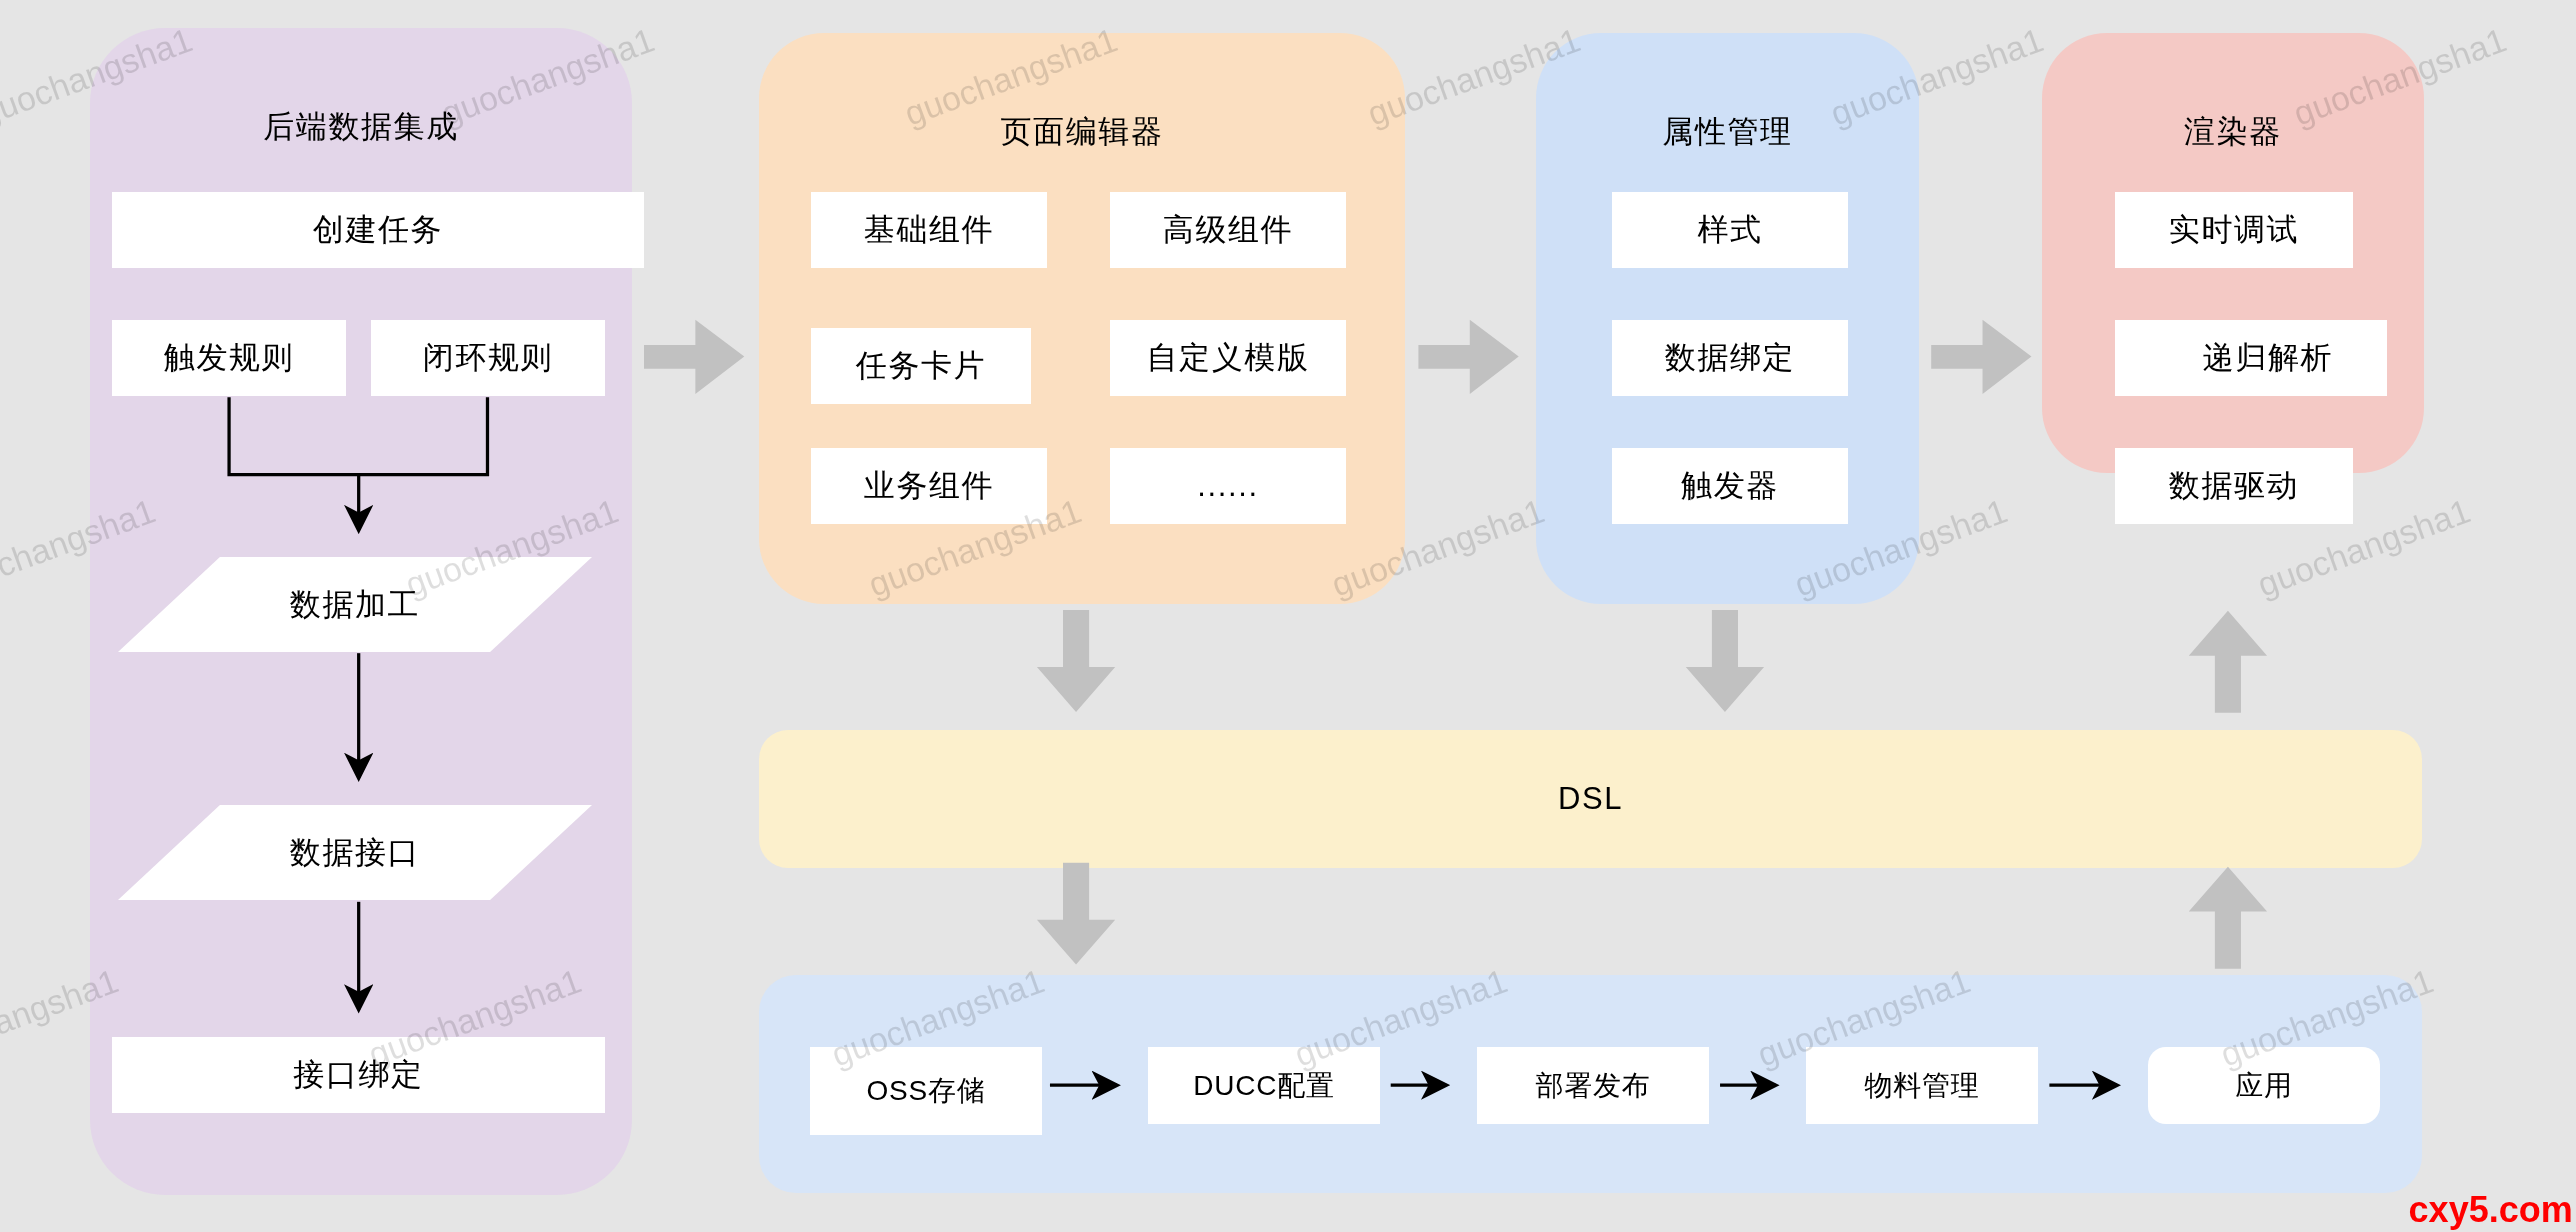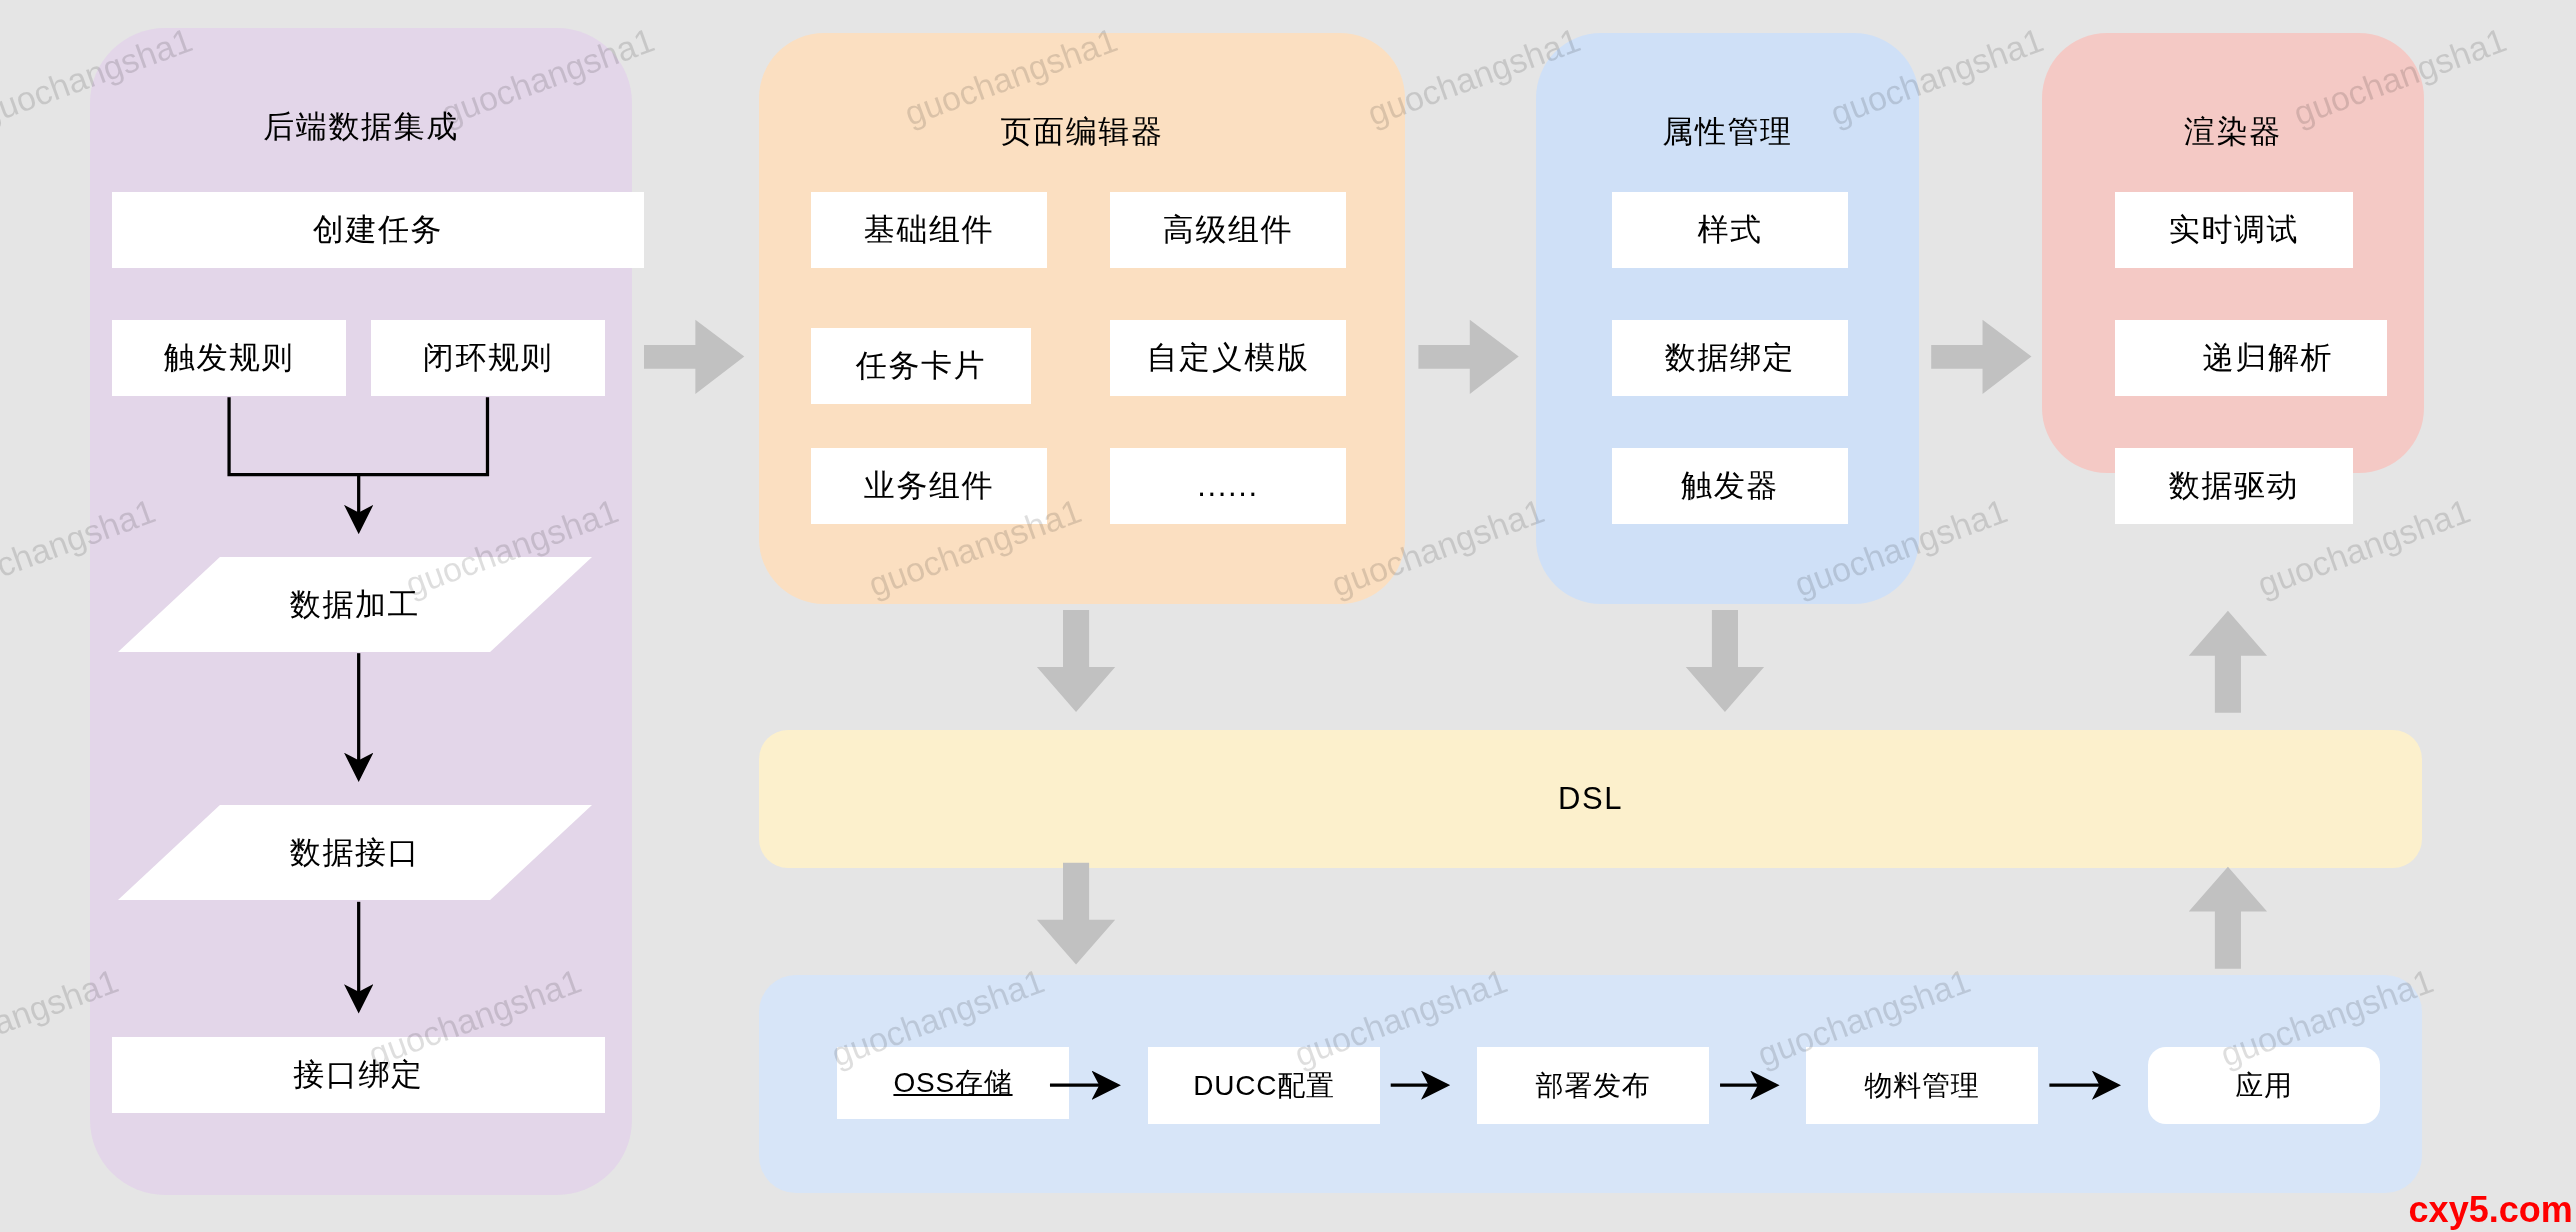--- a/index.html
+++ b/index.html
@@ -127,21 +127,21 @@
   </div>
   <div class="wbox" style="left:2115px;top:448px;width:238px;height:76px;">
     <span>数据驱动</span>
   </div>
 
   <div class="bar" id="dsl-bar" style="left: 759px; top: 718px; width: 1663px; height: 138px; background: rgb(252, 240, 204); margin-top: 12px;">
     <span>DSL</span>
   </div>
 
   <div class="bar" id="publish-bar" style="left: 759px; top: 975px; width: 1663px; height: 218px; background: rgb(215, 229, 248);"></div>
-  <div class="bbox" style="left:837px;top:1047px;width:232px;height:72px;text-decoration:underline;">
+  <div class="bbox" style="left:810px;top:1047px;width:232px;height:88px;">
     <span>OSS存储</span>
   </div>
   <div class="bbox" style="left:1148px;top:1047px;width:232px;height:77px;">
     <span>DUCC配置</span>
   </div>
   <div class="bbox" style="left:1477px;top:1047px;width:232px;height:77px;">
     <span>部署发布</span>
   </div>
   <div class="bbox" style="left:1806px;top:1047px;width:232px;height:77px;">
     <span>物料管理</span>

